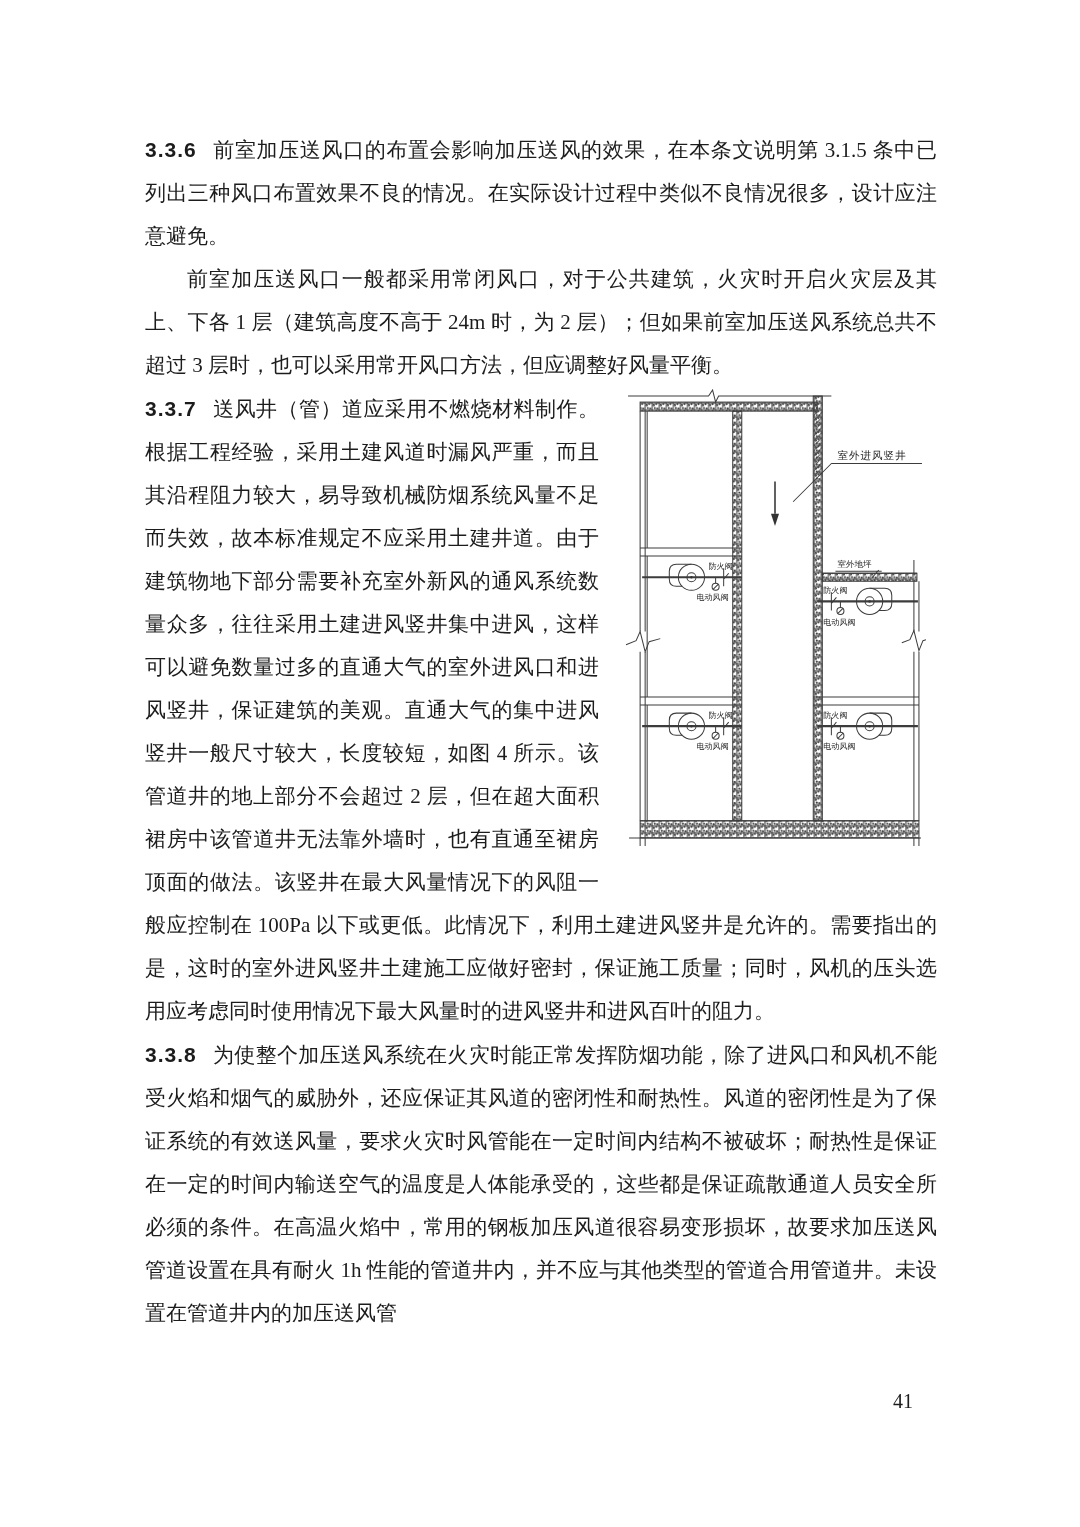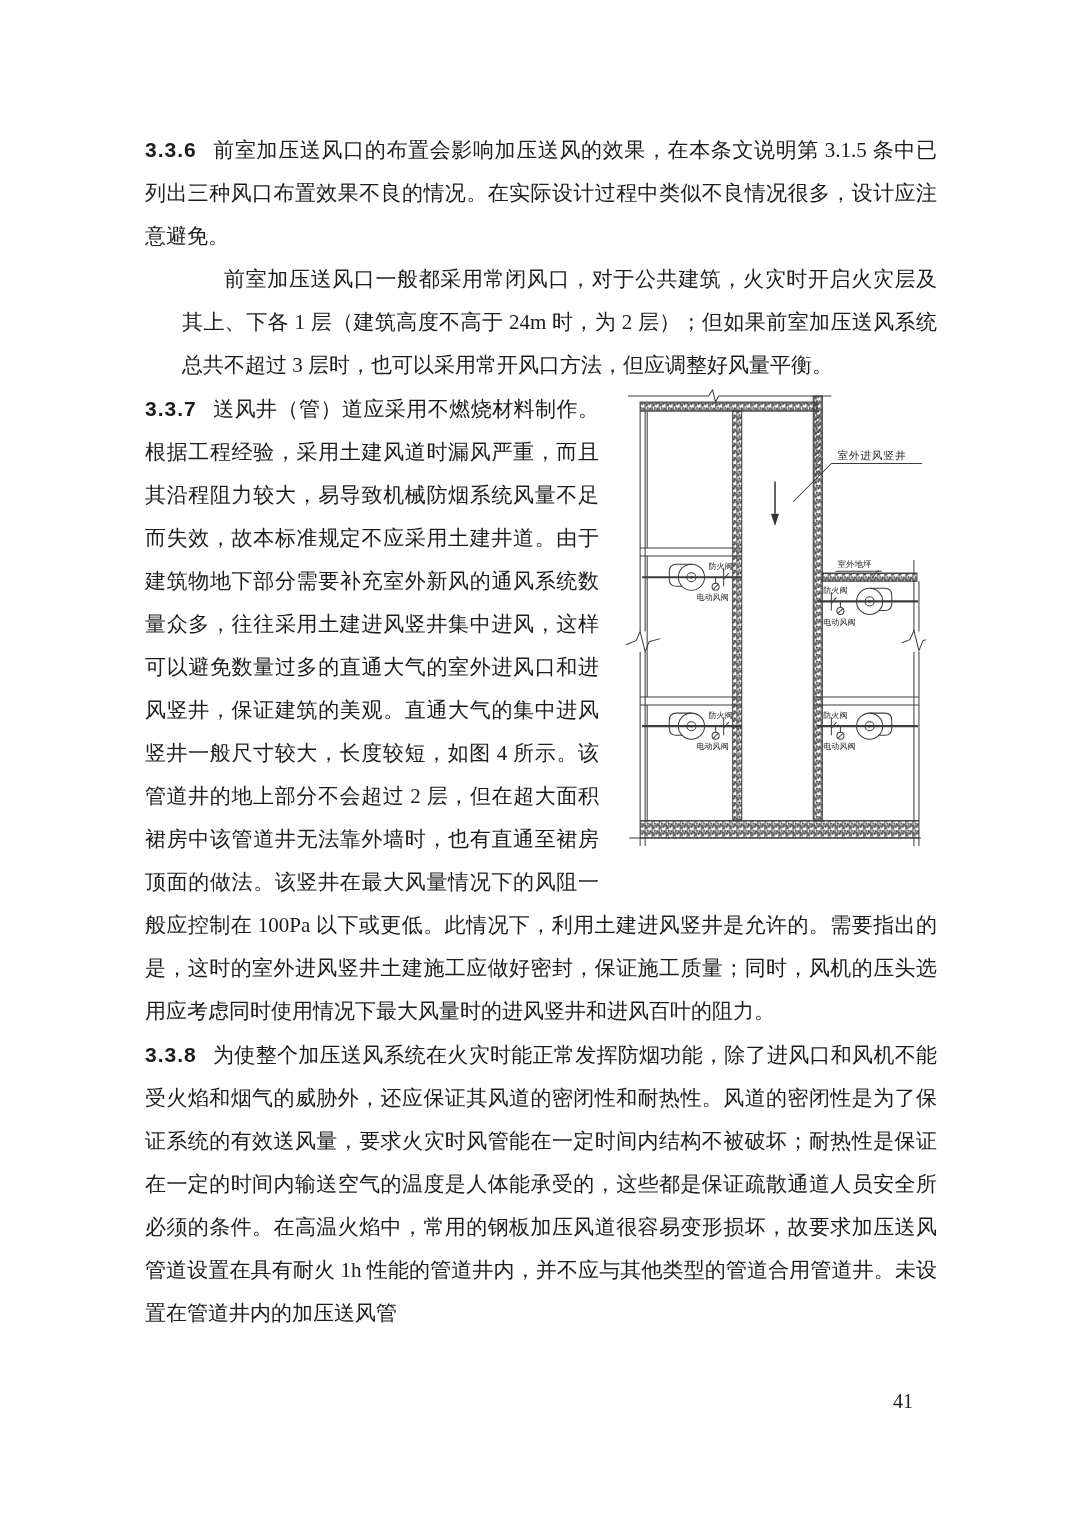--- a/index.html
+++ b/index.html
@@ -14,21 +14,21 @@
   .content{
     position:absolute;left:145px;top:128px;width:792px;
   }
   p.para{
     margin:0;
     font-size:21px;
     line-height:43px;
     text-align:justify;
     text-justify:inter-character;
   }
-  p.indent{text-indent:2em;margin-left:37px;}
+  p.indent{text-indent:2em;}
   .sec{
     font-weight:bold;
     font-family:"Liberation Sans","DejaVu Sans",sans-serif;
     letter-spacing:1px;
     margin-right:16px;
   }
   .figure{
     float:right;
     display:block;
     width:324px;

